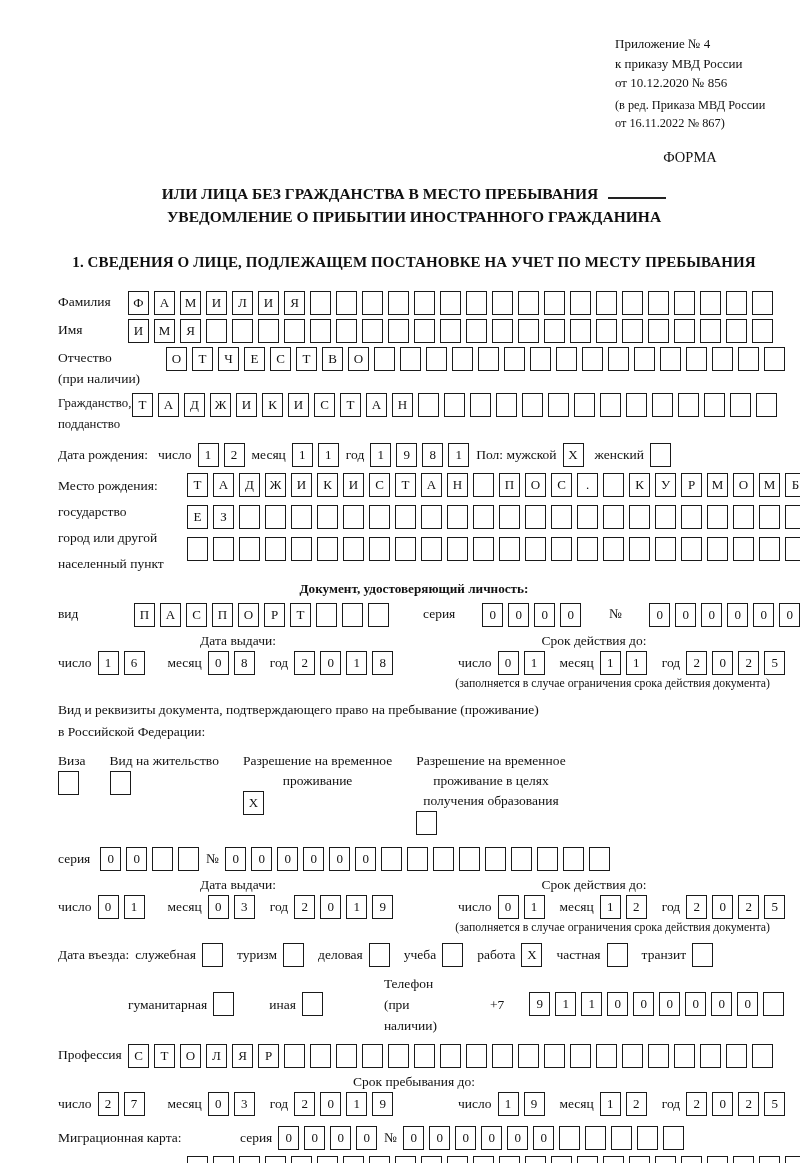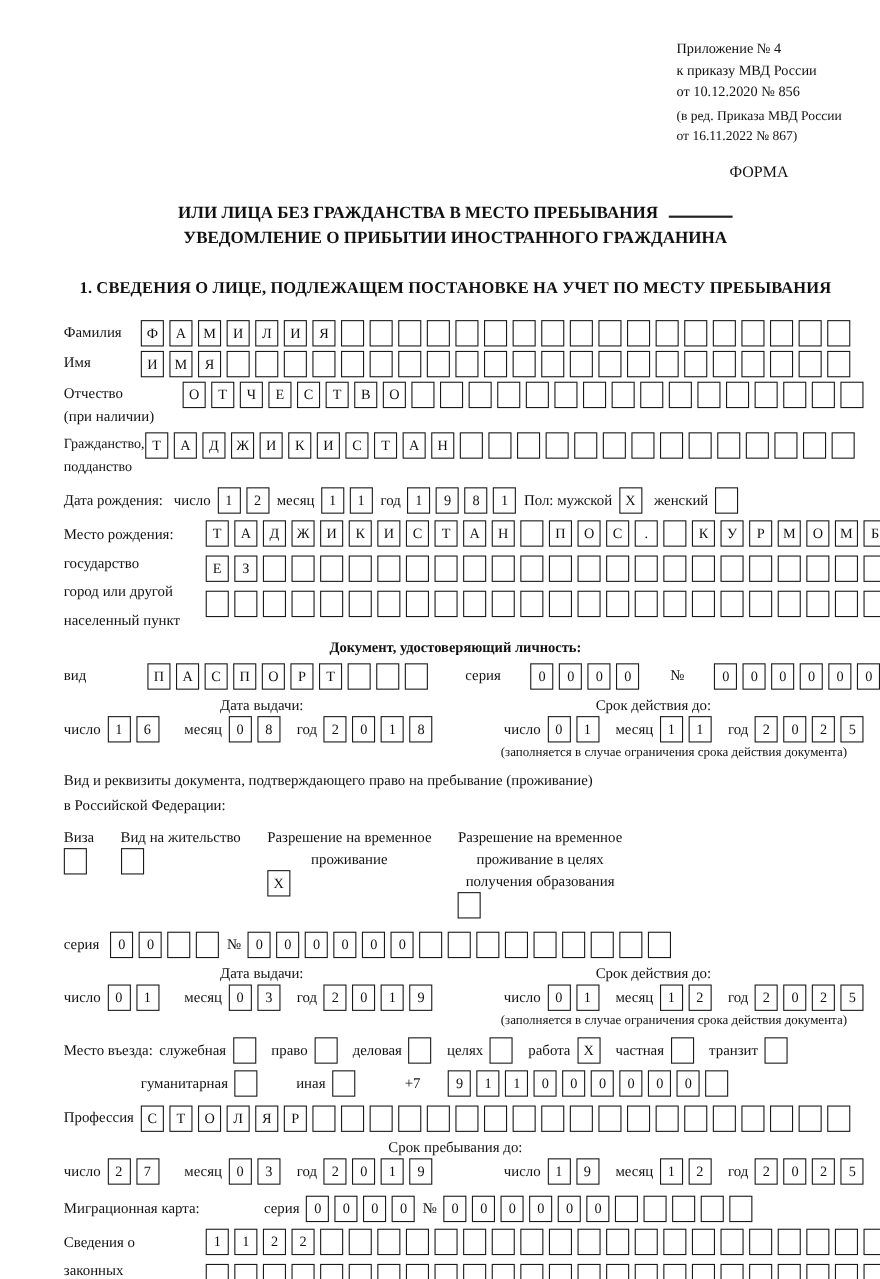--- a/index.html
+++ b/index.html
@@ -209,35 +209,35 @@
       <span class="cells"><span class="cell">0</span><span class="cell">1</span></span>
       <span class="w">месяц</span>
       <span class="cells"><span class="cell">1</span><span class="cell">2</span></span>
       <span class="w">год</span>
       <span class="cells"><span class="cell">2</span><span class="cell">0</span><span class="cell">2</span><span class="cell">5</span></span>
     </div>
   </div>
   <div class="note-right">(заполняется в случае ограничения срока действия документа)</div>
 
   <div class="frow mt8" style="align-items:center;">
-    <span class="lbl" style="margin-right:6px">Место въезда:</span>
+    <span class="lbl" style="margin-right:6px">Дата въезда:</span>
     <span class="opt">
         <span class="olab">служебная</span>
         <span class="cells"><span class="cell"></span></span>
       </span>
     <span class="opt">
-        <span class="olab">право</span>
+        <span class="olab">туризм</span>
         <span class="cells"><span class="cell"></span></span>
       </span>
     <span class="opt">
         <span class="olab">деловая</span>
         <span class="cells"><span class="cell"></span></span>
       </span>
     <span class="opt">
-        <span class="olab">целях</span>
+        <span class="olab">учеба</span>
         <span class="cells"><span class="cell"></span></span>
       </span>
     <span class="opt">
         <span class="olab">работа</span>
         <span class="cells"><span class="cell">X</span></span>
       </span>
     <span class="opt">
         <span class="olab">частная</span>
         <span class="cells"><span class="cell"></span></span>
       </span>
@@ -248,20 +248,21 @@
   </div>
   <div class="frow mt6" style="align-items:center;padding-left:70px;">
     <span class="opt">
         <span class="olab">гуманитарная</span>
         <span class="cells"><span class="cell"></span></span>
       </span>
     <span class="opt">
         <span class="olab">иная</span>
         <span class="cells"><span class="cell"></span></span>
       </span>
+    <span style="margin-left:26px;margin-right:22px">Телефон (при наличии)</span>
     <span class="bignum">+7</span>
     <span class="cells"><span class="cell">9</span><span class="cell">1</span><span class="cell">1</span><span class="cell">0</span><span class="cell">0</span><span class="cell">0</span><span class="cell">0</span><span class="cell">0</span><span class="cell">0</span><span class="cell"></span></span>
   </div>
 
   <div class="frow mt8">
     <span class="lbl" style="flex-basis:70px">Профессия</span>
     <span class="cells"><span class="cell">С</span><span class="cell">Т</span><span class="cell">О</span><span class="cell">Л</span><span class="cell">Я</span><span class="cell">Р</span><span class="cell"></span><span class="cell"></span><span class="cell"></span><span class="cell"></span><span class="cell"></span><span class="cell"></span><span class="cell"></span><span class="cell"></span><span class="cell"></span><span class="cell"></span><span class="cell"></span><span class="cell"></span><span class="cell"></span><span class="cell"></span><span class="cell"></span><span class="cell"></span><span class="cell"></span><span class="cell"></span><span class="cell"></span></span>
   </div>
 
   <div class="dheads">

